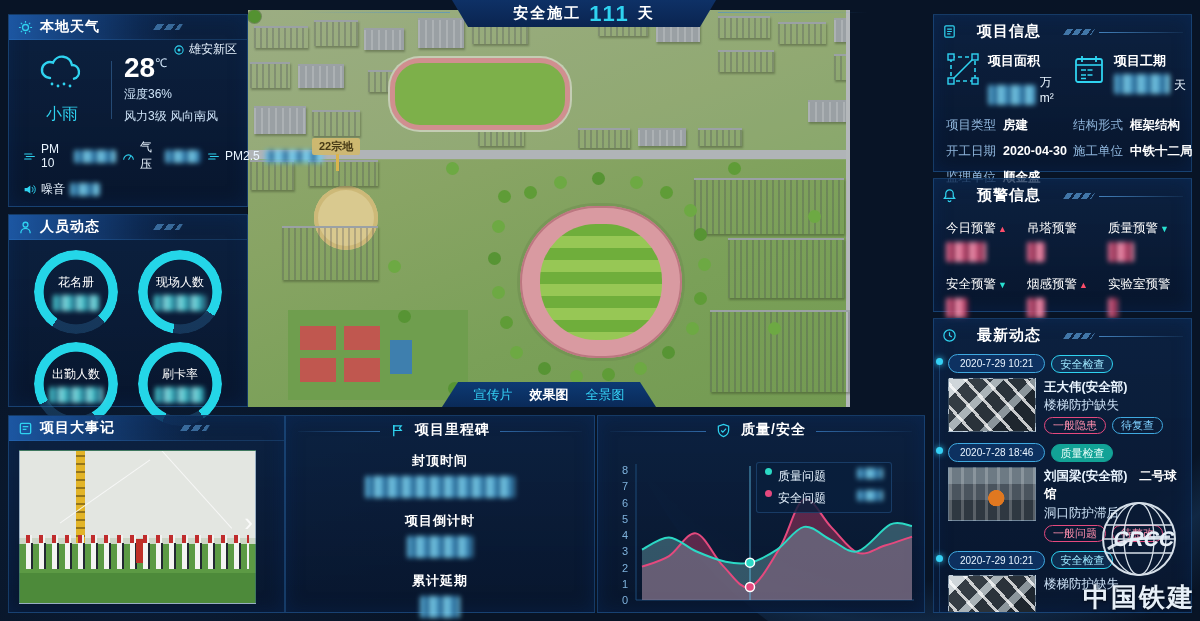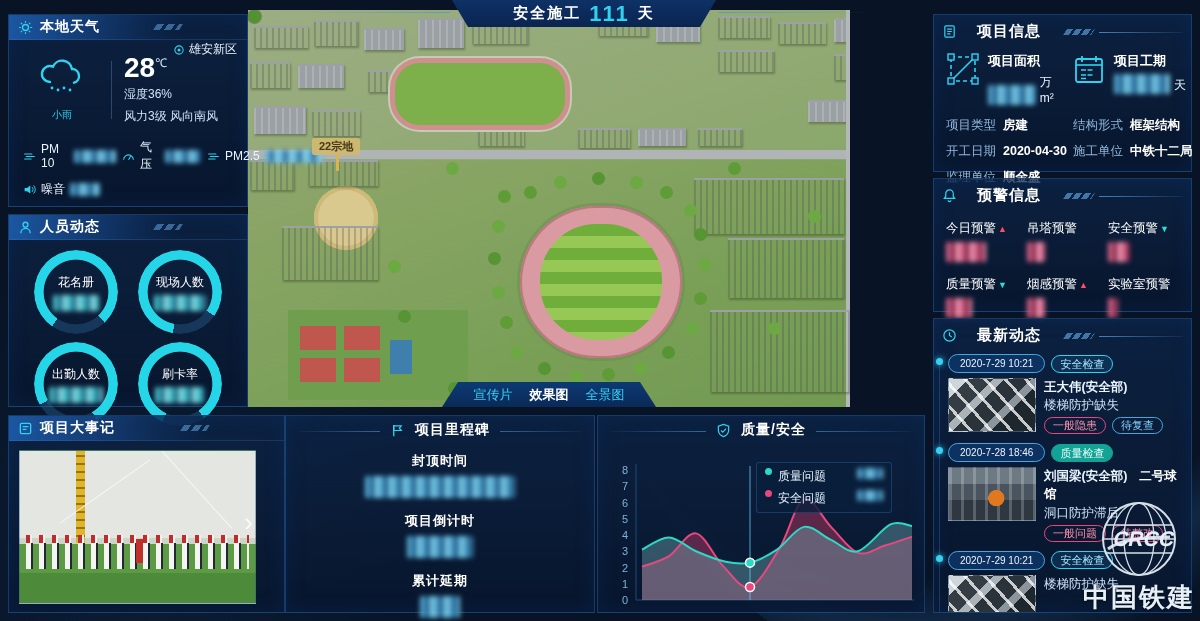--- a/index.html
+++ b/index.html
@@ -49,21 +49,21 @@
   .tophdr .lbl{font-size:15px;font-weight:bold;letter-spacing:2px;}
   .tophdr .num{font-size:22px;font-weight:bold;color:#2fd3f0;letter-spacing:2px;line-height:1;}
   .hline{position:absolute;top:12px;height:1px;width:150px;z-index:5;background:linear-gradient(90deg,rgba(60,140,220,.0),rgba(60,140,220,.55));}
   .hline.r{background:linear-gradient(90deg,rgba(60,140,220,.55),rgba(60,140,220,0));}
 
   
   #weather{left:8px;top:14px;width:240px;height:193px;}
   .loc{position:absolute;right:10px;top:26px;display:flex;align-items:center;gap:4px;font-size:12px;color:#e8f4ff;}
   .wmain{display:flex;align-items:center;margin:14px 10px 0 16px;}
   .wicon{width:74px;text-align:center;}
-  .wicon .cond{color:#2fd3f0;font-size:10px;margin-top:10px;}
+  .wicon .cond{color:#2fd3f0;font-size:16px;margin-top:10px;}
   .wdiv{width:1px;height:58px;background:rgba(90,160,230,.35);margin:0 12px;}
   .temp{font-size:28px;font-weight:bold;line-height:1;}
   .temp sup{font-size:12px;font-weight:normal;color:#cfe4f8;}
   .wsub{font-size:12px;color:#cfe4f8;line-height:1.55;margin-top:3px;}
   .wgrid{display:grid;grid-template-columns:1fr 1fr 1fr;gap:8px 6px;margin:14px 10px 0 14px;}
   .wcell{display:flex;align-items:center;gap:5px;font-size:12px;color:#eaf5ff;}
   .wcell .chip{width:52px;height:13px;}
 
   
   #personnel{left:8px;top:214px;width:240px;height:193px;}
@@ -562,26 +562,26 @@
   <div class="wgrid2" id="warngrid">
       <div class="wc">
         <div class="lb">今日预警<span class="ar up">▲</span></div>
         <span class="chip pink" style="width: 40px;"></span>
       </div>
       <div class="wc">
         <div class="lb">吊塔预警</div>
         <span class="chip pink" style="width: 18px;"></span>
       </div>
       <div class="wc">
+        <div class="lb">质量预警<span class="ar down">▼</span></div>
+        <span class="chip pink" style="width: 26px;"></span>
+      </div>
+      <div class="wc">
         <div class="lb">安全预警<span class="ar down">▼</span></div>
         <span class="chip pink" style="width: 22px;"></span>
-      </div>
-      <div class="wc">
-        <div class="lb">质量预警<span class="ar down">▼</span></div>
-        <span class="chip pink" style="width: 26px;"></span>
       </div>
       <div class="wc">
         <div class="lb">烟感预警<span class="ar up">▲</span></div>
         <span class="chip pink" style="width: 18px;"></span>
       </div>
       <div class="wc">
         <div class="lb">实验室预警</div>
         <span class="chip pink" style="width: 10px;"></span>
       </div>
     </div>

